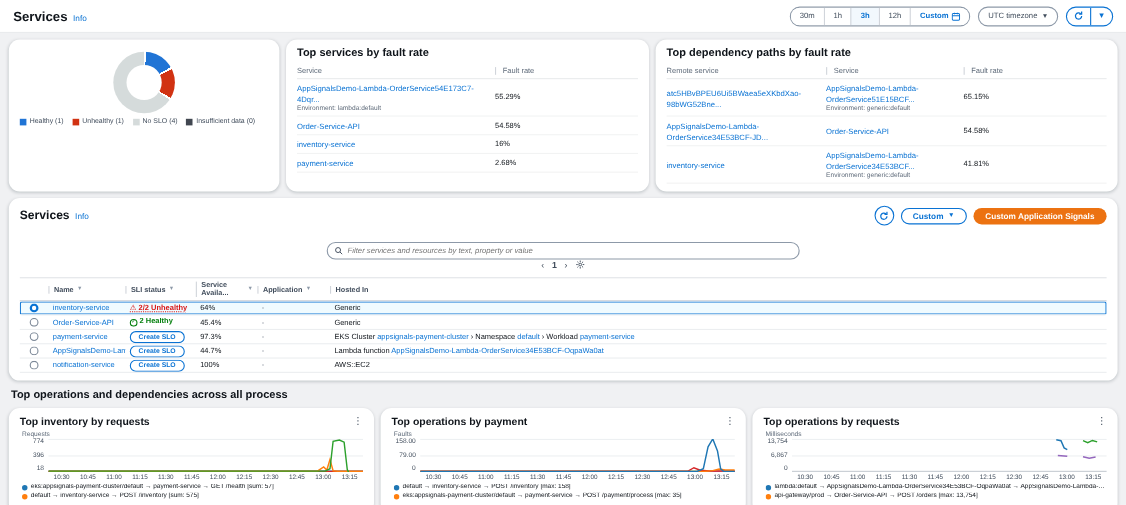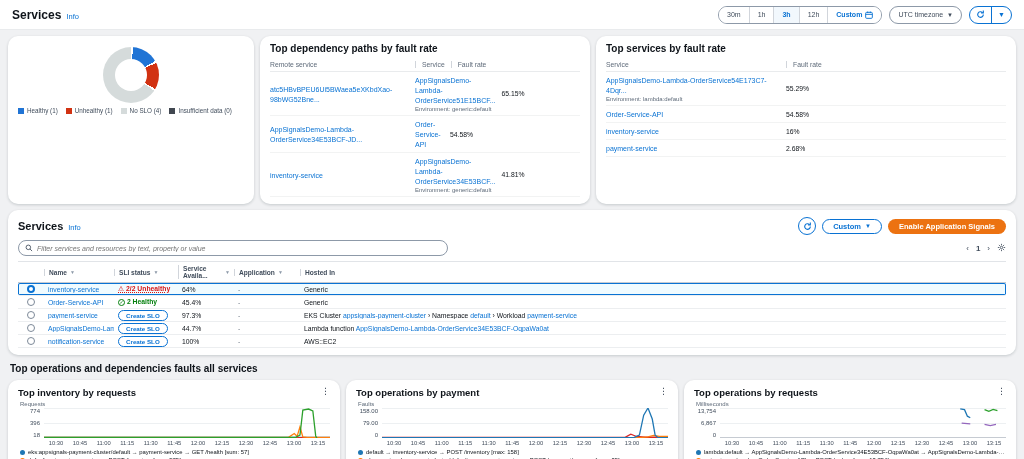--- a/index.html
+++ b/index.html
@@ -55,21 +55,21 @@
   .ft-bar { height:7px; background:#4472c4; }
   
   .svc-head { display:flex; justify-content:space-between; align-items:center; }
   .svc-actions { display:flex; align-items:center; gap:6px; }
   .btn-outline { font-family:inherit; font-size:7.5px; font-weight:bold; color:#0972d3; background:#fff;
     border:1.5px solid #0972d3; border-radius:999px; padding:2px 10px; cursor:pointer; display:flex; align-items:center; gap:4px; }
   .btn-primary { font-family:inherit; font-size:7.5px; font-weight:bold; color:#fff; background:#ec7211;
     border:none; border-radius:999px; padding:3px 11px; cursor:pointer; }
   .btn-round { width:18px; height:18px; border:1.5px solid #0972d3; border-radius:50%; background:#fff;
     display:flex; align-items:center; justify-content:center; cursor:pointer; }
-  .search-row { display:flex; justify-content:space-between; align-items:center; margin-top:5px; }
+  .search-row { display:flex; justify-content:space-between; align-items:center; margin-top:15px;flex-direction:column; }
   .search-box { width:430px; height:16px; border:1px solid #8d99a8; border-radius:8px; background:#fff;
     display:flex; align-items:center; padding:0 6px; gap:4px; }
   .search-box input { border:none; outline:none; flex:1; font-size:7px; font-style:italic; color:#5f6b7a;
     font-family:inherit; background:transparent; }
   .pager { display:flex; align-items:center; gap:7px; font-size:8px; color:#414d5c; }
   .pager .pg { cursor:pointer; }
   
   .tbl { margin-top:5px; border-top:1px solid #e1e4e8; }
   .thead, .trow { display:grid; grid-template-columns:26px 70px 64px 56px 66px 1fr; align-items:center; }
   .thead { font-size:6.6px; font-weight:bold; color:#414d5c; border-bottom:1px solid #c6cbd2; padding:3px 0; }
@@ -172,20 +172,58 @@
             <span>No SLO (4)</span>
           </span>
           <span class="dl-item">
             <span class="sq" style="background:#414750"></span>
             <span>Insufficient data (0)</span>
           </span>
         </div>
     </div>
 
     <div class="card">
+      <div class="card-title">Top services by fault rate</div>
+      <div class="ft-head">
+        <span style="flex:0 0 180px">Service</span>
+        <span style="flex:1">Fault rate</span>
+      </div>
+      <div id="svc-fault-rows">
+          <div class="ft-row" style="grid-template-columns: 180px 1fr;">
+            <span class="ft-name"><a>AppSignalsDemo-Lambda-OrderService54E173C7-4Dqr...</a><div class="ft-sub">Environment: lambda:default</div></span>
+      <span class="ft-rate">
+              <span class="pct">55.29%</span>
+  <span class="ft-bar-track"><span class="ft-bar" style="width:100.0%"></span></span>
+            </span>
+          </div>
+          <div class="ft-row" style="grid-template-columns: 180px 1fr;">
+            <span class="ft-name"><a>Order-Service-API</a></span>
+      <span class="ft-rate">
+              <span class="pct">54.58%</span>
+  <span class="ft-bar-track"><span class="ft-bar" style="width:98.7%"></span></span>
+            </span>
+          </div>
+          <div class="ft-row" style="grid-template-columns: 180px 1fr;">
+            <span class="ft-name"><a>inventory-service</a></span>
+      <span class="ft-rate">
+              <span class="pct">16%</span>
+  <span class="ft-bar-track"><span class="ft-bar" style="width:28.9%"></span></span>
+            </span>
+          </div>
+          <div class="ft-row" style="grid-template-columns: 180px 1fr;">
+            <span class="ft-name"><a>payment-service</a></span>
+      <span class="ft-rate">
+              <span class="pct">2.68%</span>
+  <span class="ft-bar-track"><span class="ft-bar" style="width:4.8%"></span></span>
+            </span>
+          </div>
+        </div>
+    </div>
+
+    <div class="card">
       <div class="card-title">Top dependency paths by fault rate</div>
       <div class="ft-head">
         <span style="flex:0 0 145px">Remote service</span>
         <span style="flex:1">Service</span>
         <span style="flex:0 0 130px">Fault rate</span>
       </div>
       <div id="dep-fault-rows">
           <div class="ft-row" style="grid-template-columns: 145px 1fr 130px;">
             <span class="ft-name" style="padding-right:6px"><a>atc5HBvBPEU6Ui5BWaea5eXKbdXao-98bWG52Bne...</a></span>
       <span class="ft-name" style="padding-right:6px"><a>AppSignalsDemo-Lambda-OrderService51E15BCF...</a><div class="ft-sub">Environment: generic:default</div></span>
@@ -201,58 +239,20 @@
               <span class="pct">54.58%</span>
   <span class="ft-bar-track"><span class="ft-bar" style="width:83.8%"></span></span>
             </span>
           </div>
           <div class="ft-row" style="grid-template-columns: 145px 1fr 130px;">
             <span class="ft-name" style="padding-right:6px"><a>inventory-service</a></span>
       <span class="ft-name" style="padding-right:6px"><a>AppSignalsDemo-Lambda-OrderService34E53BCF...</a><div class="ft-sub">Environment: generic:default</div></span>
       <span class="ft-rate">
               <span class="pct">41.81%</span>
   <span class="ft-bar-track"><span class="ft-bar" style="width:64.2%"></span></span>
-            </span>
-          </div>
-        </div>
-    </div>
-
-    <div class="card">
-      <div class="card-title">Top services by fault rate</div>
-      <div class="ft-head">
-        <span style="flex:0 0 180px">Service</span>
-        <span style="flex:1">Fault rate</span>
-      </div>
-      <div id="svc-fault-rows">
-          <div class="ft-row" style="grid-template-columns: 180px 1fr;">
-            <span class="ft-name"><a>AppSignalsDemo-Lambda-OrderService54E173C7-4Dqr...</a><div class="ft-sub">Environment: lambda:default</div></span>
-      <span class="ft-rate">
-              <span class="pct">55.29%</span>
-  <span class="ft-bar-track"><span class="ft-bar" style="width:100.0%"></span></span>
-            </span>
-          </div>
-          <div class="ft-row" style="grid-template-columns: 180px 1fr;">
-            <span class="ft-name"><a>Order-Service-API</a></span>
-      <span class="ft-rate">
-              <span class="pct">54.58%</span>
-  <span class="ft-bar-track"><span class="ft-bar" style="width:98.7%"></span></span>
-            </span>
-          </div>
-          <div class="ft-row" style="grid-template-columns: 180px 1fr;">
-            <span class="ft-name"><a>inventory-service</a></span>
-      <span class="ft-rate">
-              <span class="pct">16%</span>
-  <span class="ft-bar-track"><span class="ft-bar" style="width:28.9%"></span></span>
-            </span>
-          </div>
-          <div class="ft-row" style="grid-template-columns: 180px 1fr;">
-            <span class="ft-name"><a>payment-service</a></span>
-      <span class="ft-rate">
-              <span class="pct">2.68%</span>
-  <span class="ft-bar-track"><span class="ft-bar" style="width:4.8%"></span></span>
             </span>
           </div>
         </div>
     </div>
   </div>
 
   <div class="card">
     <div class="svc-head">
       <div>
         <span class="page-title" style="font-size:11px">Services</span><a class="info-link">Info</a>
@@ -261,21 +261,21 @@
         <span class="btn-round">
           <svg width="9" height="9" viewBox="0 0 16 16">
               <path d="M13 8a5 5 0 1 1-1.5-3.5" fill="none" stroke="#0972d3" stroke-width="2"></path>
               <path d="M13 1v4h-4" fill="none" stroke="#0972d3" stroke-width="2"></path>
             </svg>
         </span>
         <button class="btn-outline">
           <span>Custom</span>
           <span class="caret">▼</span>
         </button>
-        <button class="btn-primary">Enable Application Signals</button>
+        <button class="btn-primary">Custom Application Signals</button>
       </div>
     </div>
     <div class="search-row">
       <div class="search-box">
         <svg width="8" height="8" viewBox="0 0 12 12">
             <circle cx="5" cy="5" r="3.4" fill="none" stroke="#414d5c" stroke-width="1.3"></circle>
             <line x1="7.6" y1="7.6" x2="10.6" y2="10.6" stroke="#414d5c" stroke-width="1.3"></line>
           </svg>
         <input placeholder="Filter services and resources by text, property or value" style="">
       </div>
@@ -371,21 +371,21 @@
       <span class="td"><a>notification-service</a></span>
       <span class="td"><button class="slo-btn">Create SLO</button></span>
       <span class="td">100%</span>
       <span class="td dim">-</span>
       <span class="td"><span>AWS::EC2</span></span>
           </div>
         </div>
     </div>
   </div>
 
-  <div class="section-title">Top operations and dependencies faults all services</div>
+  <div class="section-title">Top operations and dependencies across all process</div>
   <div class="charts-grid" id="charts-row-1">
       <div class="chart-card">
     <div class="chart-head">
       <span class="chart-title">Top inventory by requests</span>
       <span class="kebab">⋮</span>
     </div>
     <div class="ylab">Requests</div>
     <div class="plot-wrap">
       <div class="yticks">
         <span>774</span>

